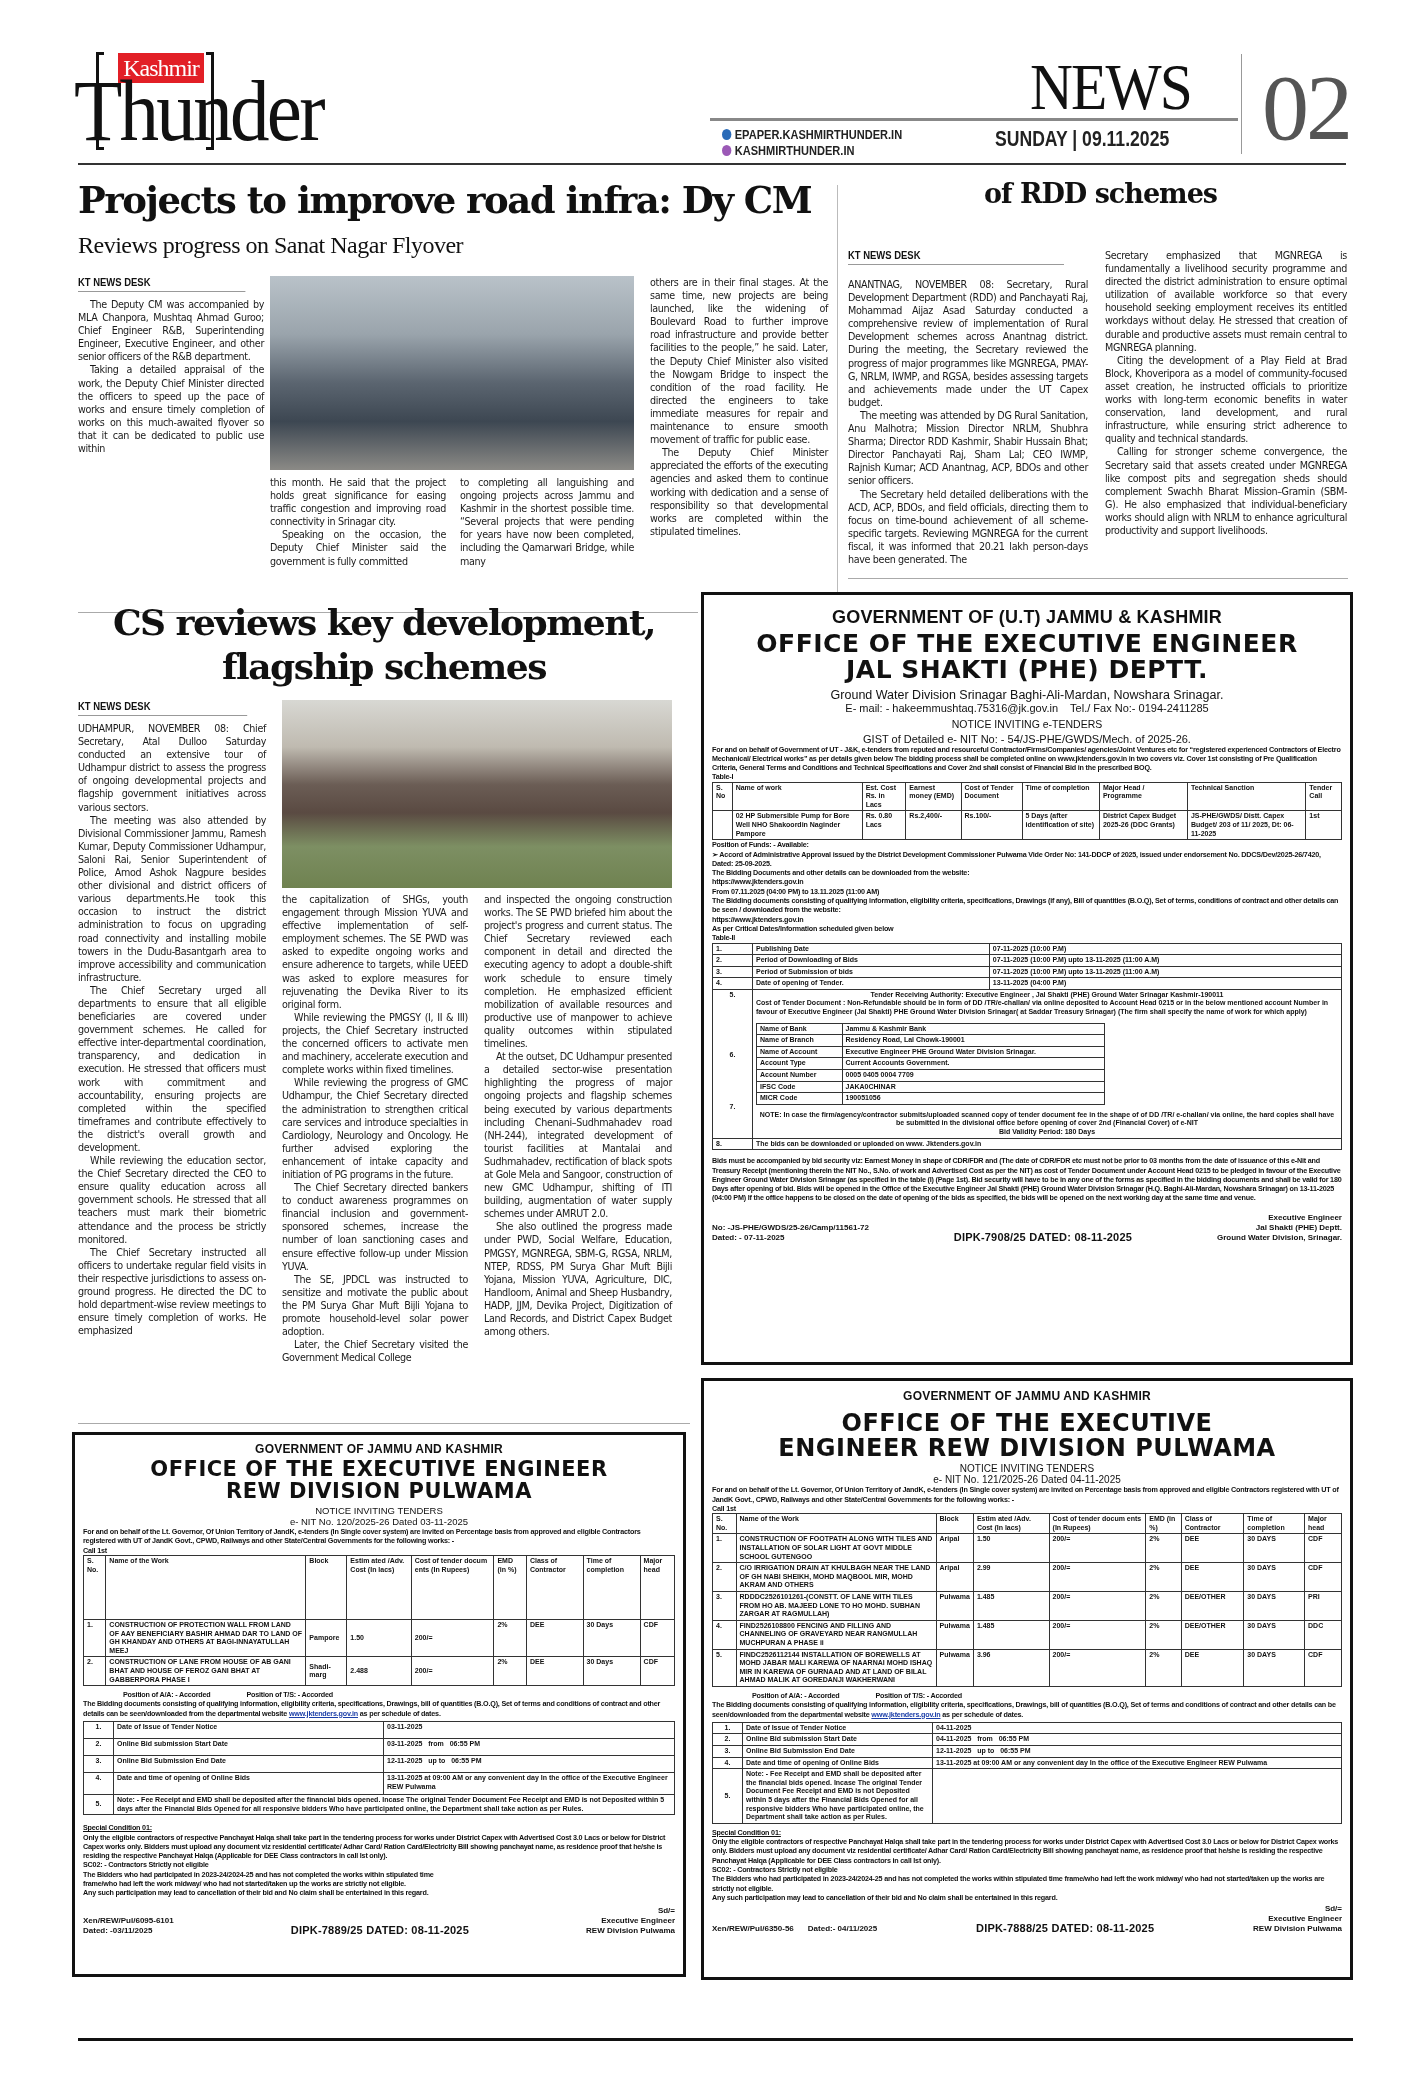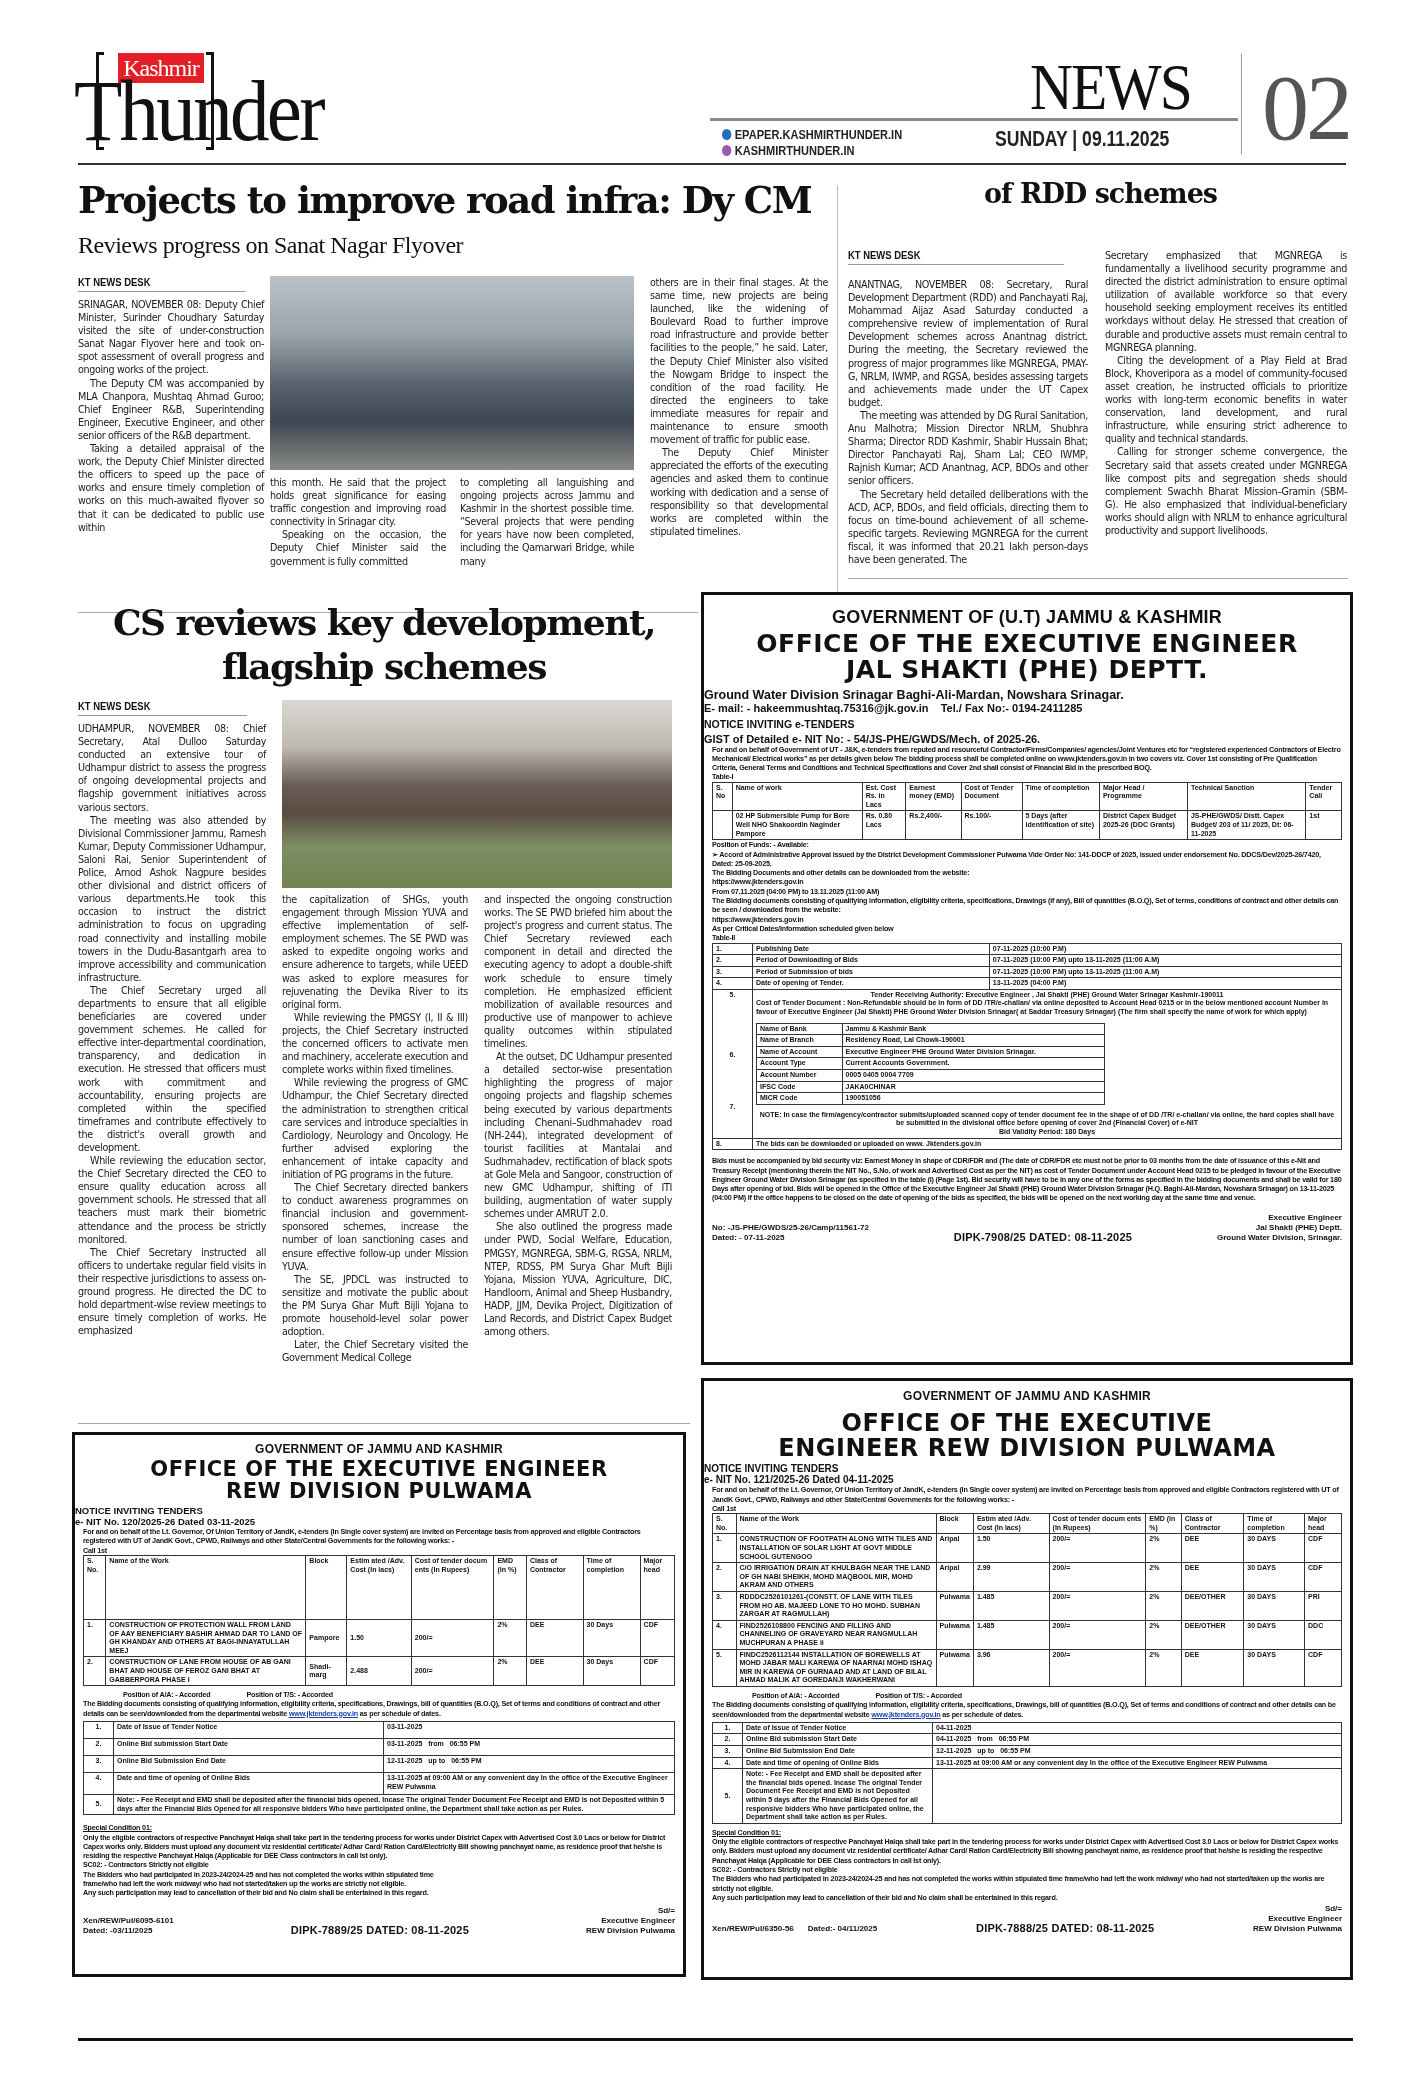--- a/index.html
+++ b/index.html
@@ -25,21 +25,21 @@
 .col p{text-indent:12px}
 .col p.first{text-indent:0}
 .photo{background:linear-gradient(180deg,#b9c2c9 0%,#9aa4ac 30%,#5b6570 55%,#3d4752 75%,#8b8a86 100%)}
 .photo2{background:linear-gradient(180deg,#d8d8d3 0%,#bfbab0 25%,#6b5d55 45%,#5a4a42 60%,#7d8f63 78%,#6f8250 100%)}
 .sep-h{height:1px;background:#aaa}
 .sep-v{width:1px;background:#bbb}
 
 .tbox{border:3px solid #111;background:#fff;font-family:"Liberation Sans",sans-serif;color:#111}
 .tb-gov{text-align:center;font-weight:bold;letter-spacing:0.2px}
 .tb-office{text-align:center;font-weight:900;font-family:"DejaVu Sans",sans-serif;letter-spacing:0.5px;line-height:1.05}
-.tb-c{font-weight:bold}
+.tb-c{text-align:center;font-weight:normal}
 .sm{font-size:7.2px;line-height:9.3px;font-weight:bold;font-family:"Liberation Sans",sans-serif;transform-origin:left;letter-spacing:-0.2px}
 table.tt{border-collapse:collapse;width:100%;font-size:7px;font-weight:bold;font-family:"Liberation Sans",sans-serif}
 table.tt td,table.tt th{border:1px solid #333;padding:1px 3px;vertical-align:top;text-align:left;line-height:8.6px}
 table.tt th{font-weight:bold}
 .center td{text-align:center}
 a.lnk{color:#1b3ea8;text-decoration:underline}
 .foot{font-size:8px;font-weight:bold;line-height:10px}
 .dipk{font-size:11px;font-weight:bold;letter-spacing:0.2px}
 .bottom-rule{height:3px;background:#111}
 </style>
@@ -63,21 +63,20 @@
   <span class="web-icon" style="background:#9b59b6"></span>
   <span>KASHMIRTHUNDER.IN</span>
 </div>
 <div class="abs date-line">SUNDAY | 09.11.2025</div>
 <div class="abs mast-rule"></div>
 
 <div class="abs hl" style="left:78px;top:178px;font-size:37px;line-height:44px;white-space:nowrap;letter-spacing:-1.5px">Projects to improve road infra: Dy CM</div>
 <div class="abs" style="left:78px;top:230px;font-family:Liberation Serif, serif;font-size:24px;line-height:30px;letter-spacing:-0.5px;white-space:nowrap">Reviews progress on Sanat Nagar Flyover</div>
 <div class="abs byline" style="left:78px;top:276px;width:186px">KT NEWS DESK</div>
 <div class="abs col" style="left:78px;top:298px;width:186px">
-  <p class="first">SRINAGAR, NOVEMBER 08: Deputy Chief Minister, Surinder Choudhary Saturday visited the site of under-construction Sanat Nagar Flyover here and took on-spot assessment of overall progress and ongoing works of the project.</p>
   <p>The Deputy CM was accompanied by MLA Chanpora, Mushtaq Ahmad Guroo; Chief Engineer R&amp;B, Superintending Engineer, Executive Engineer, and other senior officers of the R&amp;B department.</p>
   <p>Taking a detailed appraisal of the work, the Deputy Chief Minister directed the officers to speed up the pace of works and ensure timely completion of works on this much-awaited flyover so that it can be dedicated to public use within</p>
 </div>
 <div class="abs photo" style="left:270px;top:276px;width:364px;height:194px"></div>
 <div class="abs col" style="left:270px;top:476px;width:176px">
   <p class="first">this month. He said that the project holds great significance for easing traffic congestion and improving road connectivity in Srinagar city.</p>
   <p>Speaking on the occasion, the Deputy Chief Minister said the government is fully committed</p>
 </div>
 <div class="abs col" style="left:460px;top:476px;width:174px">
   <p class="first">to completing all languishing and ongoing projects across Jammu and Kashmir in the shortest possible time. “Several projects that were pending for years have now been completed, including the Qamarwari Bridge, while many</p>

